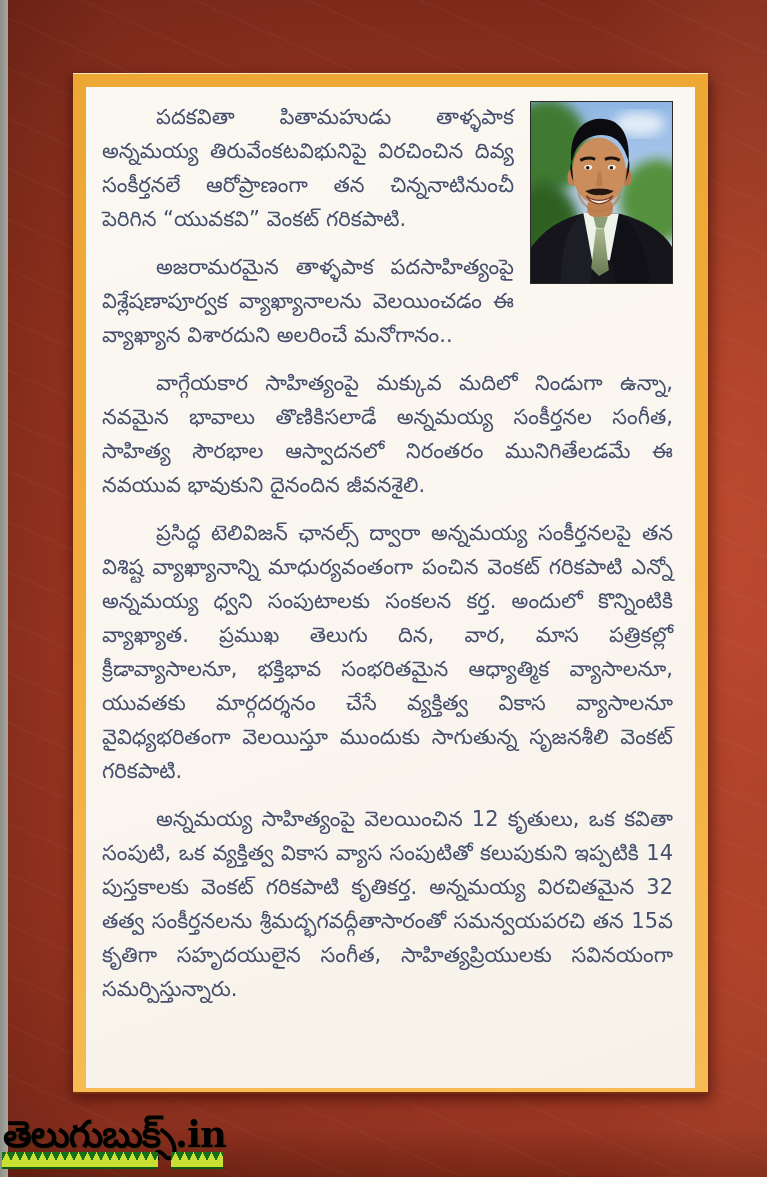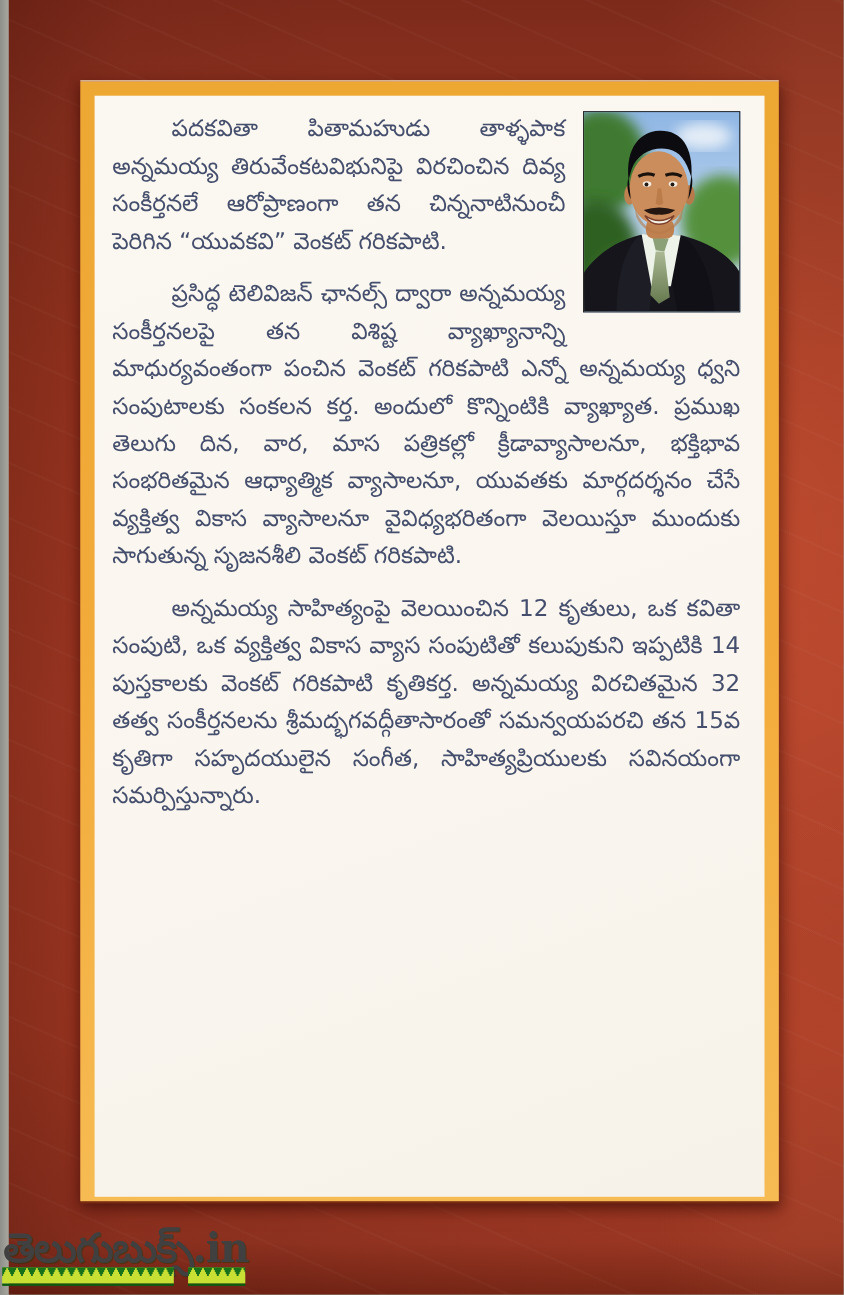--- a/index.html
+++ b/index.html
@@ -48,21 +48,21 @@
     float:right;width:143px;height:183px;
     margin:1px 0 14px 16px;
     border:1px solid #2a2a2a;
     box-sizing:border-box;
     background:#7fa8d8;
   }
   .photo svg{display:block;width:100%;height:100%;}
   
   .watermark{
     position:absolute;left:3px;top:1114px;width:240px;
-    color:#404040;
+    color:#000000;
     font-family:"DejaVu Serif",serif;
     font-weight:bold;font-size:37px;line-height:40px;
     letter-spacing:-1px;
     text-shadow:1px 1px 0 rgba(0,60,0,0.35);
     white-space:nowrap;
   }
   .grass{
     position:absolute;top:1152px;height:15px;
     background:conic-gradient(from 152deg at 50% 0%, #c8df33 0deg 56deg, #17701a 56deg 360deg);
     background-size:9px 15px;
@@ -135,20 +135,22 @@
 
           <path d="M68,70 L66,84 Q69,87 73,84 L71,70" fill="#bb7c49"></path>
 
           <path d="M55,90 Q69,85 84,90 Q78,95 69,94 Q61,95 55,90 Z" fill="#241611"></path>
 
           <path d="M56,95 Q69,104 83,95 Q78,103 69,103 Q61,103 56,95 Z" fill="#f4f0e6" stroke="#7c3f2a" stroke-width="1.4"></path>
         </svg>
       </div>
 
       <p>పదకవితా పితామహుడు తాళ్ళపాక అన్నమయ్య తిరువేంకటవిభునిపై విరచించిన దివ్య సంకీర్తనలే ఆరోప్రాణంగా తన చిన్ననాటినుంచీ పెరిగిన “యువకవి” వెంకట్ గరికపాటి.</p>
+      <p>అజరామరమైన తాళ్ళపాక పదసాహిత్యంపై విశ్లేషణాపూర్వక వ్యాఖ్యానాలను వెలయించడం ఈ వ్యాఖ్యాన విశారదుని అలరించే మనోగానం..</p>
+      <p>వాగ్గేయకార సాహిత్యంపై మక్కువ మదిలో నిండుగా ఉన్నా, నవమైన భావాలు తొణికిసలాడే అన్నమయ్య సంకీర్తనల సంగీత, సాహిత్య సౌరభాల ఆస్వాదనలో నిరంతరం మునిగితేలడమే ఈ నవయువ భావుకుని దైనందిన జీవనశైలి.</p>
       <p>ప్రసిద్ధ టెలివిజన్ ఛానల్స్ ద్వారా అన్నమయ్య సంకీర్తనలపై తన విశిష్ట వ్యాఖ్యానాన్ని మాధుర్యవంతంగా పంచిన వెంకట్ గరికపాటి ఎన్నో అన్నమయ్య ధ్వని సంపుటాలకు సంకలన కర్త. అందులో కొన్నింటికి వ్యాఖ్యాత. ప్రముఖ తెలుగు దిన, వార, మాస పత్రికల్లో క్రీడావ్యాసాలనూ, భక్తిభావ సంభరితమైన ఆధ్యాత్మిక వ్యాసాలనూ, యువతకు మార్గదర్శనం చేసే వ్యక్తిత్వ వికాస వ్యాసాలనూ వైవిధ్యభరితంగా వెలయిస్తూ ముందుకు సాగుతున్న సృజనశీలి వెంకట్ గరికపాటి.</p>
       <p>అన్నమయ్య సాహిత్యంపై వెలయించిన 12 కృతులు, ఒక కవితా సంపుటి, ఒక వ్యక్తిత్వ వికాస వ్యాస సంపుటితో కలుపుకుని ఇప్పటికి 14 పుస్తకాలకు వెంకట్ గరికపాటి కృతికర్త. అన్నమయ్య విరచితమైన 32 తత్వ సంకీర్తనలను శ్రీమద్భగవద్గీతాసారంతో సమన్వయపరచి తన 15వ కృతిగా సహృదయులైన సంగీత, సాహిత్యప్రియులకు సవినయంగా సమర్పిస్తున్నారు.</p>
     </div>
   </div>
 </div>
 
 <div class="watermark">తెలుగుబుక్స్.in</div>
 <div class="grass seg1"></div>
 <div class="grass seg2"></div>
 

